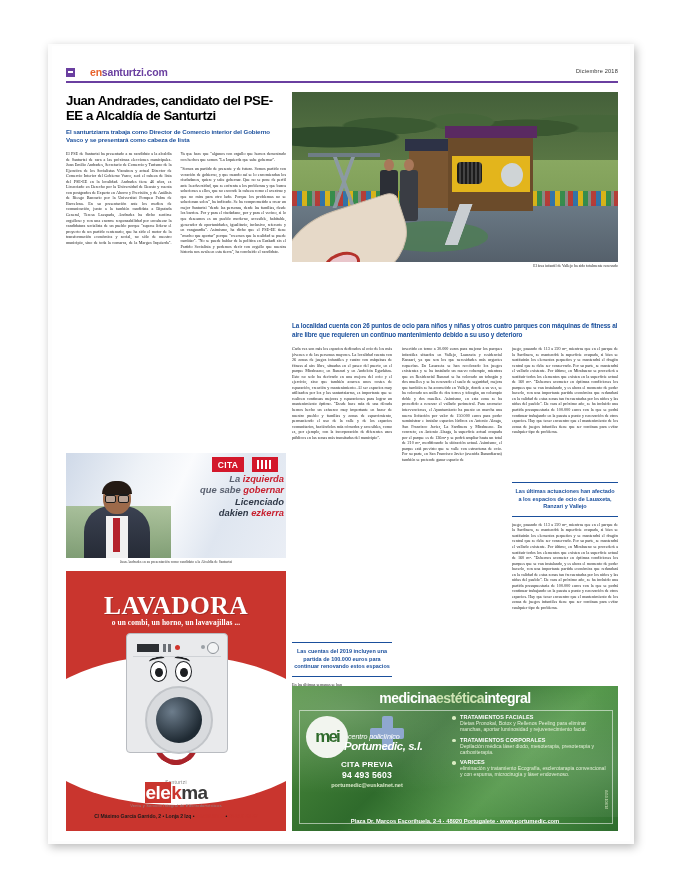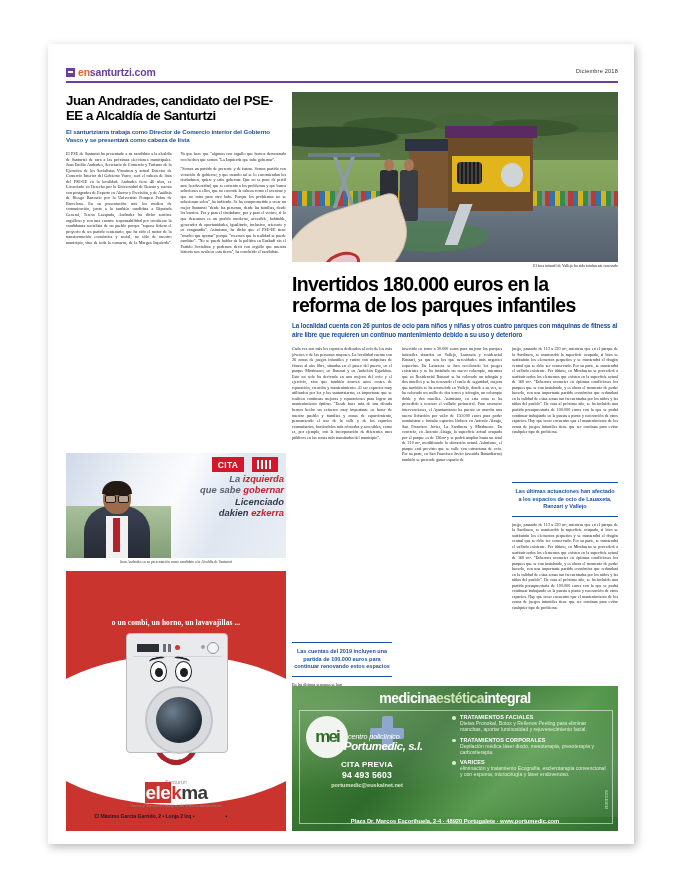--- a/index.html
+++ b/index.html
@@ -14,21 +14,21 @@
     background:#fdfdfd;
     box-shadow:2px 3px 9px rgba(0,0,0,.28);
   }
   .page{
     position:absolute;left:52px;top:46px;width:578px;height:795px;
     background:#ffffff;
     overflow:hidden;
   }
   
   .masthead{position:absolute;left:14px;top:20px;width:552px;height:20px;}
-  .mh-logo{position:absolute;left:0;top:0;display:flex;align-items:center;gap:3px;}
+  .mh-logo{position:absolute;left:0;top:0;display:flex;align-items:center;gap:15px;}
   .mh-sq{width:9px;height:9px;background:#6a3fa0;position:relative;}
   .mh-sq:after{content:"";position:absolute;left:2px;top:3.5px;width:5px;height:2px;background:#fff;}
   .mh-name{font-size:10.5px;font-weight:bold;letter-spacing:-.2px;}
   .mh-name .a{color:#e8622a;}
   .mh-name .b{color:#6a3fa0;}
   .mh-date{position:absolute;right:0;top:2px;font-size:5.6px;color:#333;letter-spacing:.2px;}
   .mh-rule{position:absolute;left:0;top:15px;width:552px;height:2.2px;background:#6a3fa0;}
   .col-txt{
     font-family:"Liberation Serif", serif;
     font-size:4.15px;line-height:5.55px;text-align:justify;color:#1a1a1a;
@@ -272,20 +272,21 @@
     <div class="psoe-slogan">
       <div><span>La </span><b>izquierda</b></div>
       <div><span>que sabe </span><b>gobernar</b></div>
       <div class="l2">Licenciado</div>
       <div class="l2"><span>dakien </span><b>ezkerra</b></div>
     </div>
   </div>
   <div class="psoe-cap">Juan Andrades en su presentación como candidato a la Alcaldía de Santurtzi</div>
 
   <div class="lav">
+    <div class="lav-t2">LAVADORA</div>
     <div class="lav-t3">o un combi, un horno, un lavavajillas ...</div>
     <div class="lav-arc"></div>
     <div class="wm">
       <div class="wm-arm l"></div>
       <div class="wm-arm r"></div>
       <div class="wm-body">
         <div class="wm-panel">
           <div class="wm-disp"></div>
           <div class="wm-b1"></div>
           <div class="wm-b2"></div>
@@ -329,21 +330,20 @@
       <div class="ph-tube"></div>
       <div class="ph-port"></div>
     </div>
     <div class="ph-slide"></div>
     <div class="ph-p1"></div>
     <div class="ph-p2"></div>
     <div class="ph-rocket"></div>
   </div>
   <div class="ph-cap">El área infantil de Vallejo ha sido totalmente renovado</div>
 
-  <div class="ar-head">Invertidos 180.000 euros en la reforma de los parques infantiles</div>
   <div class="ar-sub">La localidad cuenta con 26 puntos de ocio para niños y niñas y otros cuatro parques con máquinas de fitness al aire libre que requieren un continuo mantenimiento debido a su uso y deterioro</div>
 
   <div class="ar-body">
     <div class="ar-c1">
       <p class="col-txt" style="margin:0;height:292px;overflow:hidden;">Cada vez son más los espacios dedicados al ocio de los más jóvenes o de las personas mayores. La localidad cuenta con 26 zonas de juegos infantiles y cuatro con máquinas de fitness al aire libre, situadas en el paseo del puerto, en el parque Mirabueno, en Ranzari y en Andoloin Egurkitza. Esto no solo ha derivado en una mejora del ocio y el ejercicio, sino que también acarrea unos costes de reparación, creación y mantenimiento. Al ser espacios muy utilizados por los y las santurtziarras, es importante que se realicen continuas mejoras y reparaciones para lograr un mantenimiento óptimo. "Desde hace más de una década hemos hecho un esfuerzo muy importante en hacer de nuestro pueblo y familias y zonas de esparcimiento, permaniendo el uso de la calle y de los espacios comunitarios, haciéndolos más cómodos y accesibles, como es, por ejemplo, con la incorporación de diferentes usos públicos en las zonas más transitadas del municipio".</p>
       <div class="pull">Las cuentas del 2019 incluyen una partida de 100.000 euros para continuar renovando estos espacios</div>
       <p class="col-txt" style="margin:0;">En las últimas semanas se han</p>
     </div>
     <div class="ar-c2">
       <p class="col-txt" style="margin:0;height:380px;overflow:hidden;">invertido en torno a 30.000 euros para mejorar los parques infantiles situados en Vallejo, Lauaxeta y residencial Ranzari, ya que son los que necesidades más urgentes requerían. En Lauaxeta se han recolocado los juegos existentes y se ha instalado un nuevo columpio, mientras que en Residencial Ranzari se ha colocado un tobogán y dos muelles y se ha renovado el suelo de seguridad, mejora que también se ha acometido en Vallejo, donde a su vez, se ha colocado un anillo de dos torres y tobogán, un columpio doble y dos muelles. Asimismo, en esta zona se ha procedido a renovar el vallado perimetral. Para acometer intervenciones, el Ayuntamiento ha puesto en marcha una nueva licitación por valor de 150.000 euros para poder suministrar e instalar espacios lúdicos en Antonio Alzaga, San Francisco Javier, La Sardinera y Mirabueno. En concreto, en Antonio Alzaga, la superficie actual ocupada por el parque es de 136m² y se podrá ampliar hasta un total de 210 m², modificando la ubicación actual. Asimismo, el parque está previsto que se valle con estructuras de ocio. Por su parte, en San Francisco Javier (avenida Barandiaran) también se pretende ganar espacio de</p>

